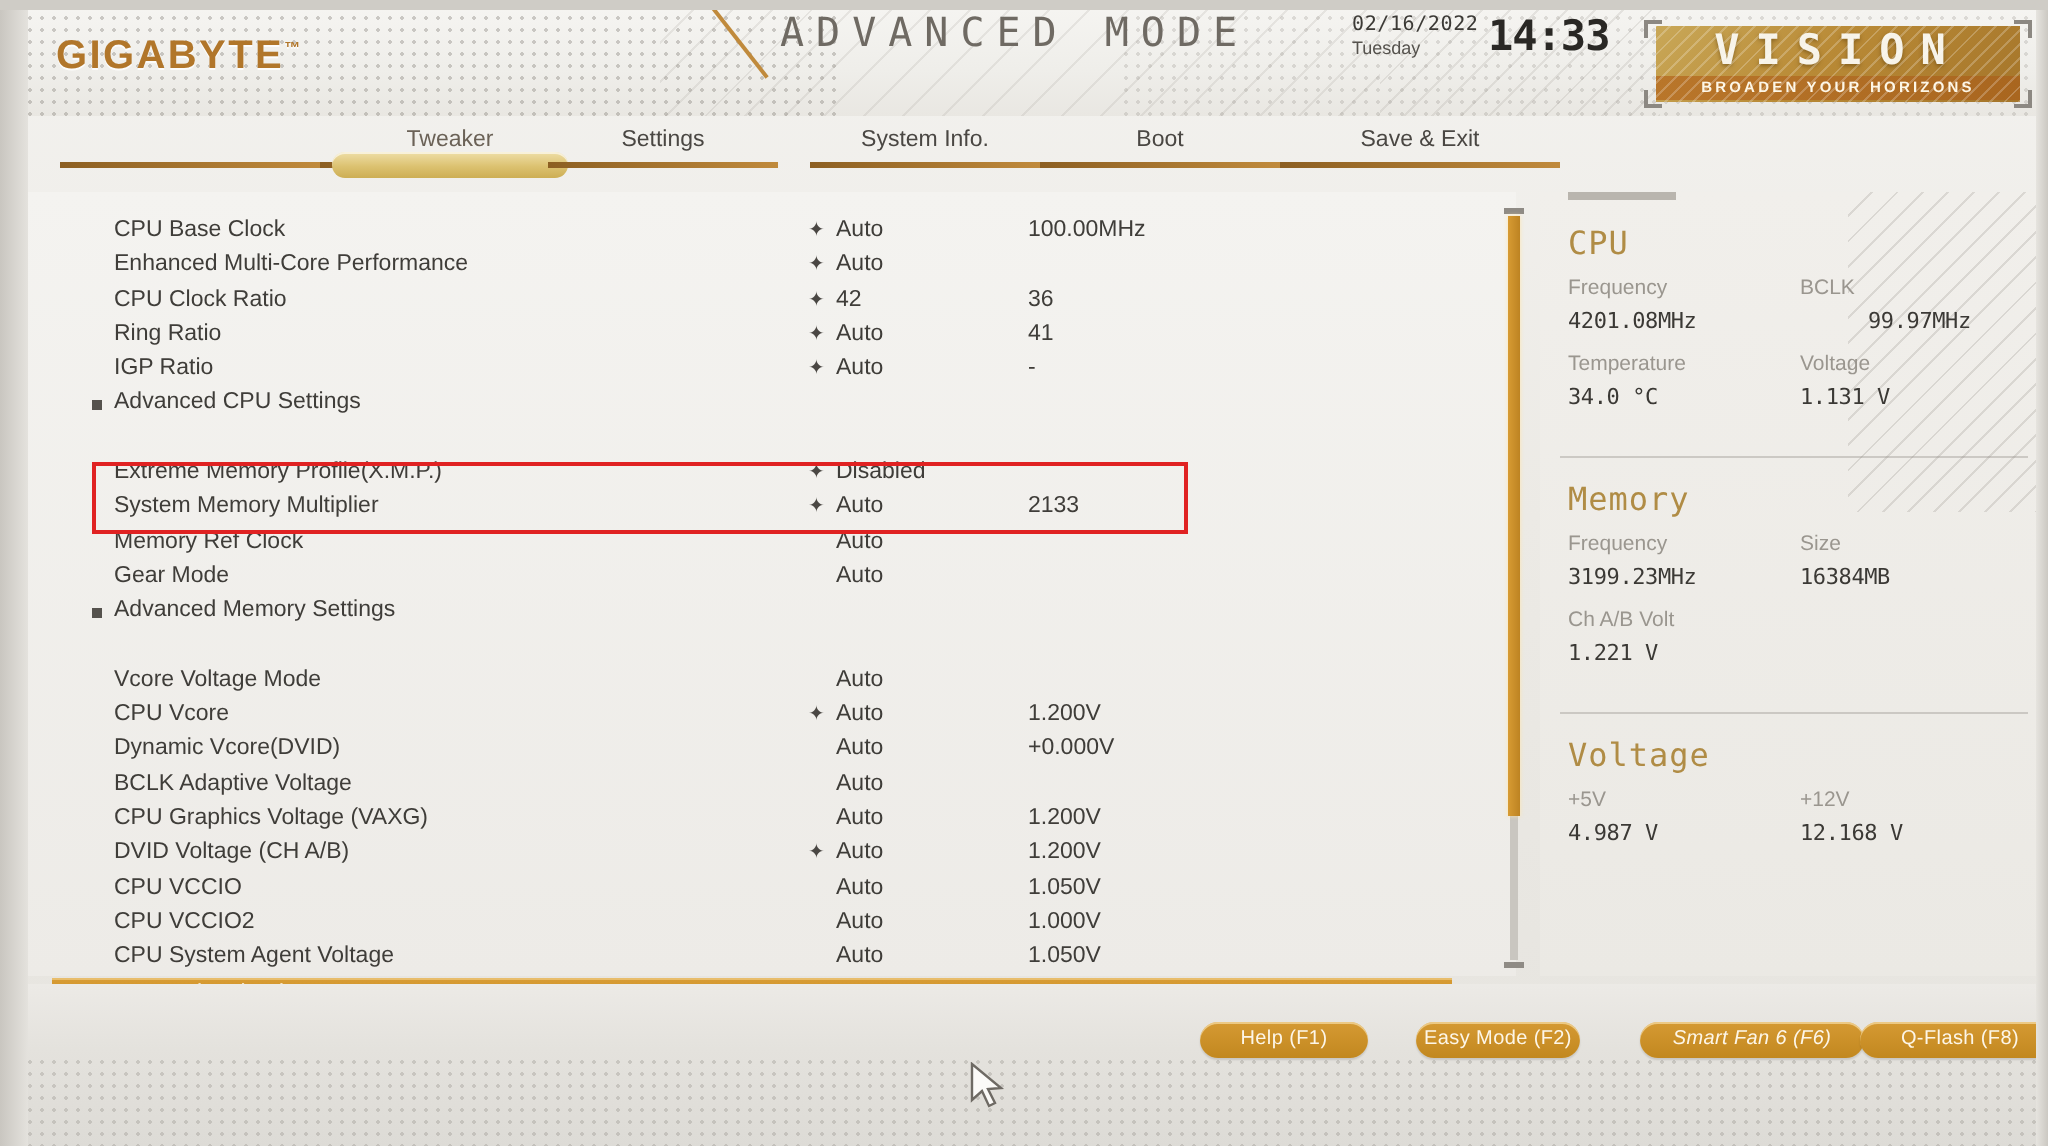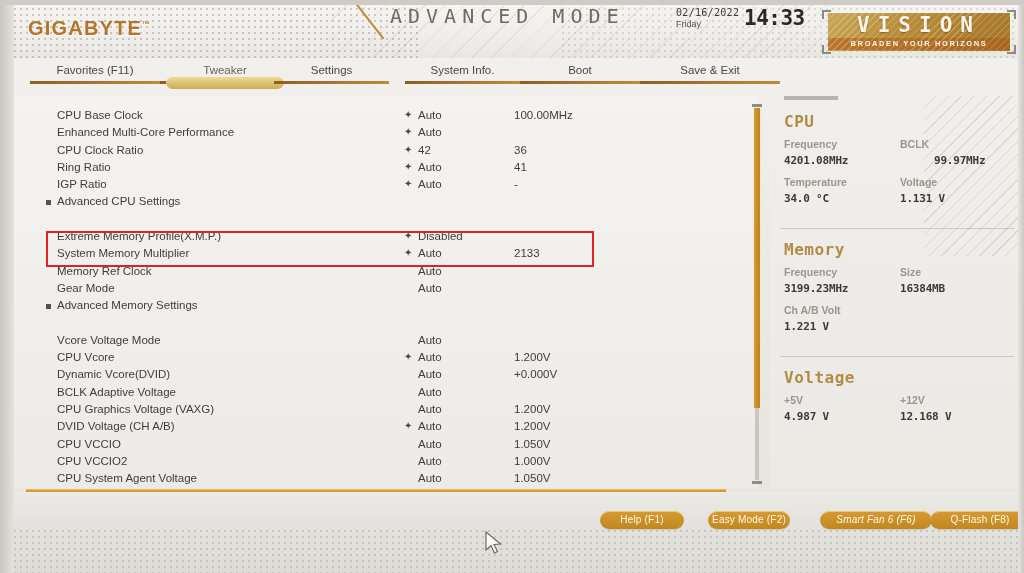--- a/index.html
+++ b/index.html
@@ -183,21 +183,20 @@
     position: absolute; left: 3px; top: 4px; width: 6px; height: 300px;
     background: linear-gradient(90deg,#d79b33,#bd8322);
     box-shadow: 0 0 2px rgba(255,230,170,.9);
   }
 
   
   #rightpanel {
     position: absolute; left: 770px; top: 96px; width: 254px; height: 392px;
     background: linear-gradient(180deg,#f1efeb 0%,#ebe9e4 100%);
     overflow: hidden;
-    font-weight: bold;
   }
   #rp-stripes {
     position: absolute; right: -20px; top: 0; width: 120px; height: 160px;
     background: repeating-linear-gradient(-45deg, rgba(150,145,138,.25) 0 1px, transparent 1px 9px);
   }
   .rp-sec { position: absolute; left: 14px; width: 226px; }
   .rp-title {
     font-size: 16px; color: #b08c45; letter-spacing: .5px; margin-bottom: 5px;
     font-family: "DejaVu Sans Mono", monospace;
   }
@@ -259,40 +258,39 @@
     <div id="diag-stripes2"></div>
 
     <div id="brand">
       <span>GIGABYTE</span><span id="brand-tm">™</span>
     </div>
 
     <div id="mode-title">ADVANCED MODE</div>
 
     <div id="datetime">
       <div id="date-line">02/16/2022</div>
-      <div id="day-line">Friday</div>
+      <div id="day-line">Tuesday</div>
       <div id="clock">14:33</div>
     </div>
 
     <div id="vision-wrap">
       <div class="corner c-tl"></div>
       <div class="corner c-tr"></div>
       <div class="corner c-bl"></div>
       <div class="corner c-br"></div>
       <div id="vision-box">
         <div id="vision-text">VISION</div>
         <div id="vision-tag">BROADEN YOUR HORIZONS</div>
       </div>
     </div>
   </div>
 
   <div id="tabbar">
       <div class="tab" style="left: 30px; width: 130px;">
         <div class="rail"></div>
-        <span class="lbl">Favorites (F11)</span>
       </div>
       <div class="tab active" style="left: 160px; width: 130px;">
         <div class="rail"></div>
         <div class="pill"></div>
         <span class="lbl">Tweaker</span>
       </div>
       <div class="tab" style="left: 274px; width: 115px;">
         <div class="rail"></div>
         <span class="lbl">Settings</span>
       </div>

